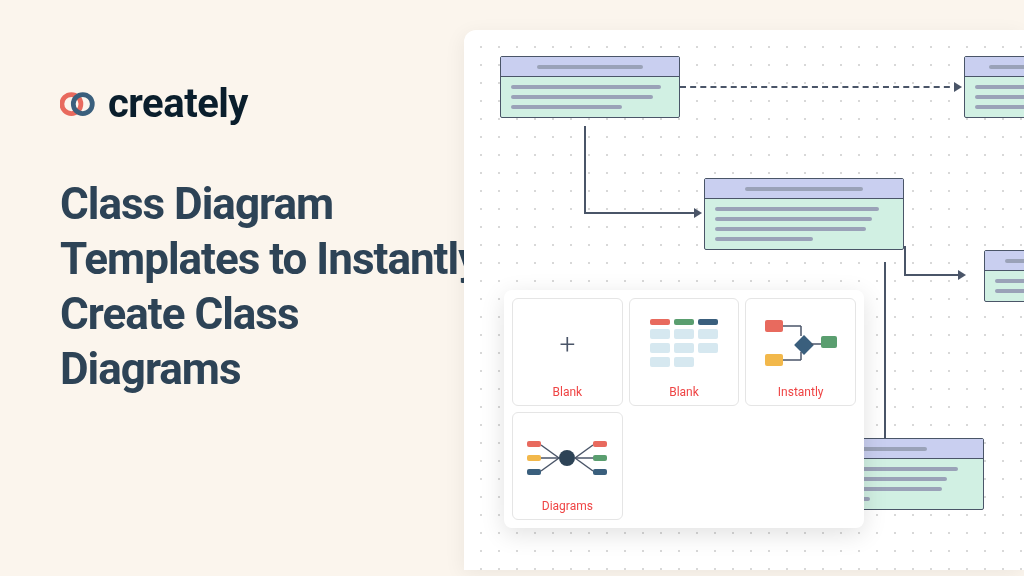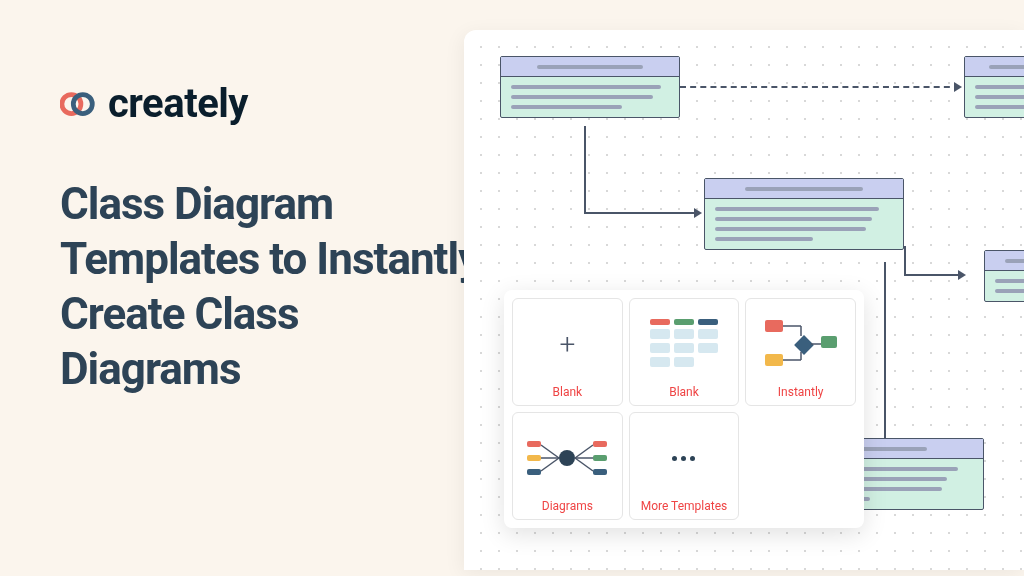--- a/index.html
+++ b/index.html
@@ -291,24 +291,14 @@
           <rect x="4" y="8" width="14" height="6" rx="2" fill="#e86a5e"></rect>
           <rect x="4" y="22" width="14" height="6" rx="2" fill="#f2b84b"></rect>
           <rect x="4" y="36" width="14" height="6" rx="2" fill="#3a5f7d"></rect>
           <rect x="70" y="8" width="14" height="6" rx="2" fill="#e86a5e"></rect>
           <rect x="70" y="22" width="14" height="6" rx="2" fill="#5a9e6f"></rect>
           <rect x="70" y="36" width="14" height="6" rx="2" fill="#3a5f7d"></rect>
         </svg>
       </div>
       <div class="tile-label">Diagrams</div>
     </div>
-    <div class="template-tile">
-      <div class="tile-icon">
-        <div class="dots-icon">
-            <span></span>
-            <span></span>
-            <span></span>
-          </div>
-      </div>
-      <div class="tile-label">More Templates</div>
-    </div>
   </div>
 </div>
 
 </body></html>

